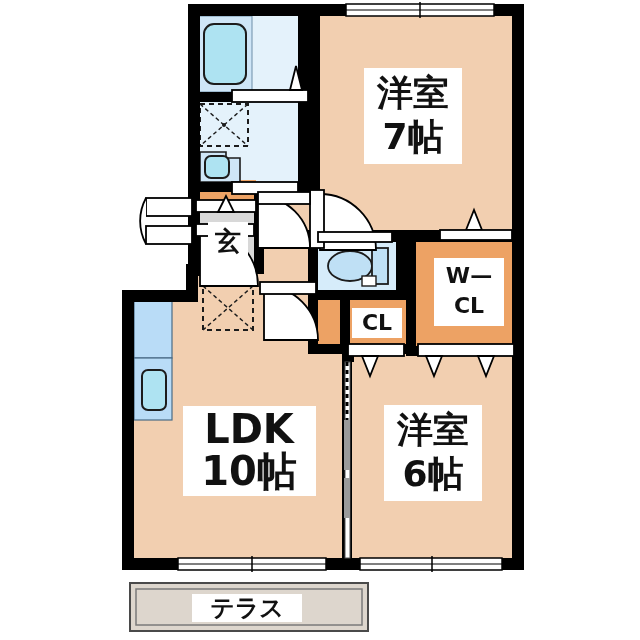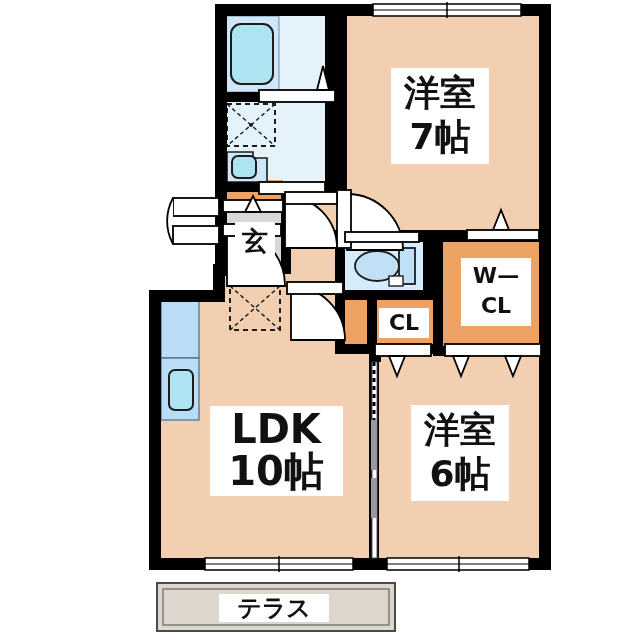--- a/index.html
+++ b/index.html
@@ -11,21 +11,20 @@
     width: 640px;
     height: 640px;
     font-family: "Liberation Sans", "DejaVu Sans", sans-serif;
     overflow: hidden;
   }
   #floorplan-root {
     position: relative;
     width: 508px;
     height: 640px;
     background: #ffffff;
-    padding-left: 27px;
   }
   svg#plan-svg {
     display: block;
     width: 640px;
     height: 640px;
   }
   .rm-label {
     font-family: "DejaVu Sans", "Liberation Sans", sans-serif;
     font-weight: 700;
     fill: #111111;

